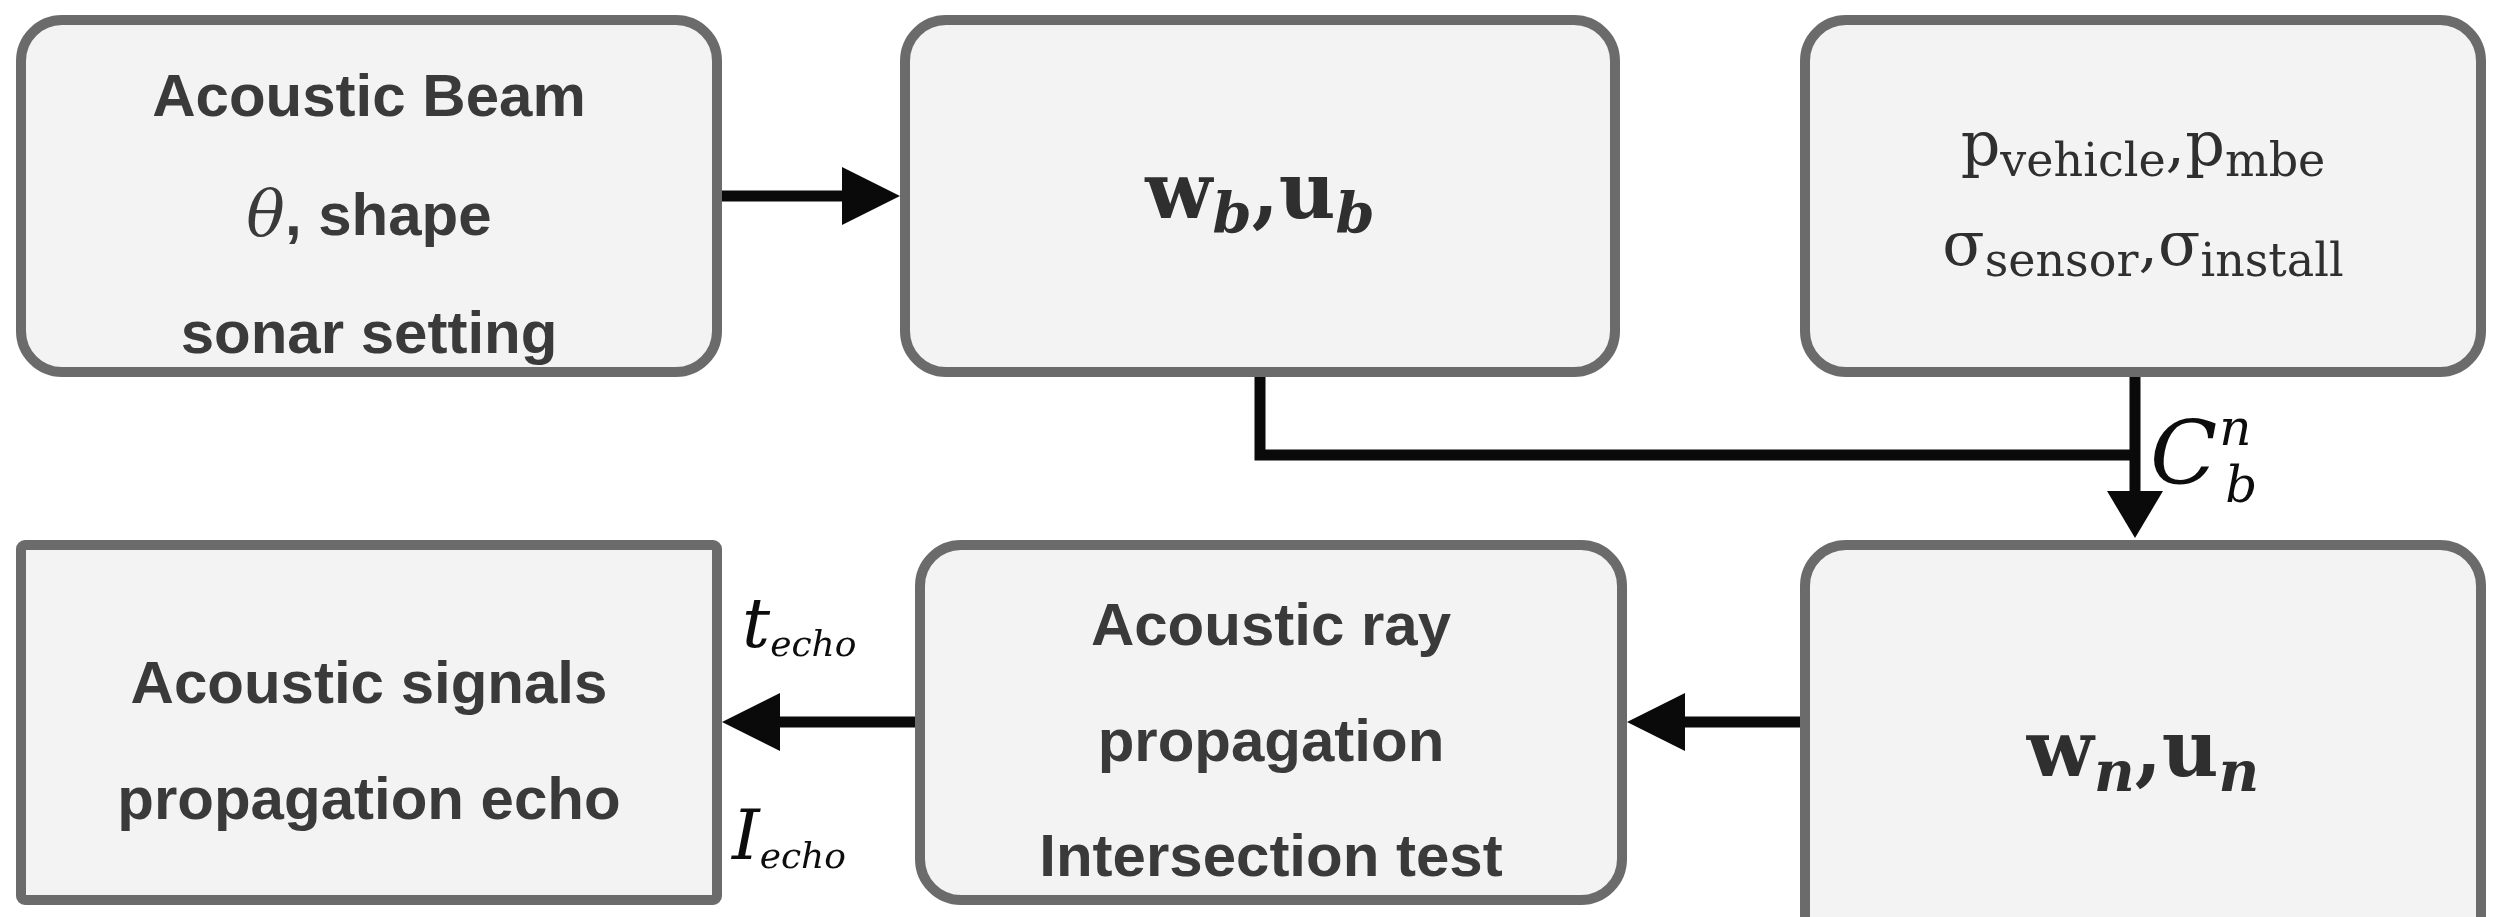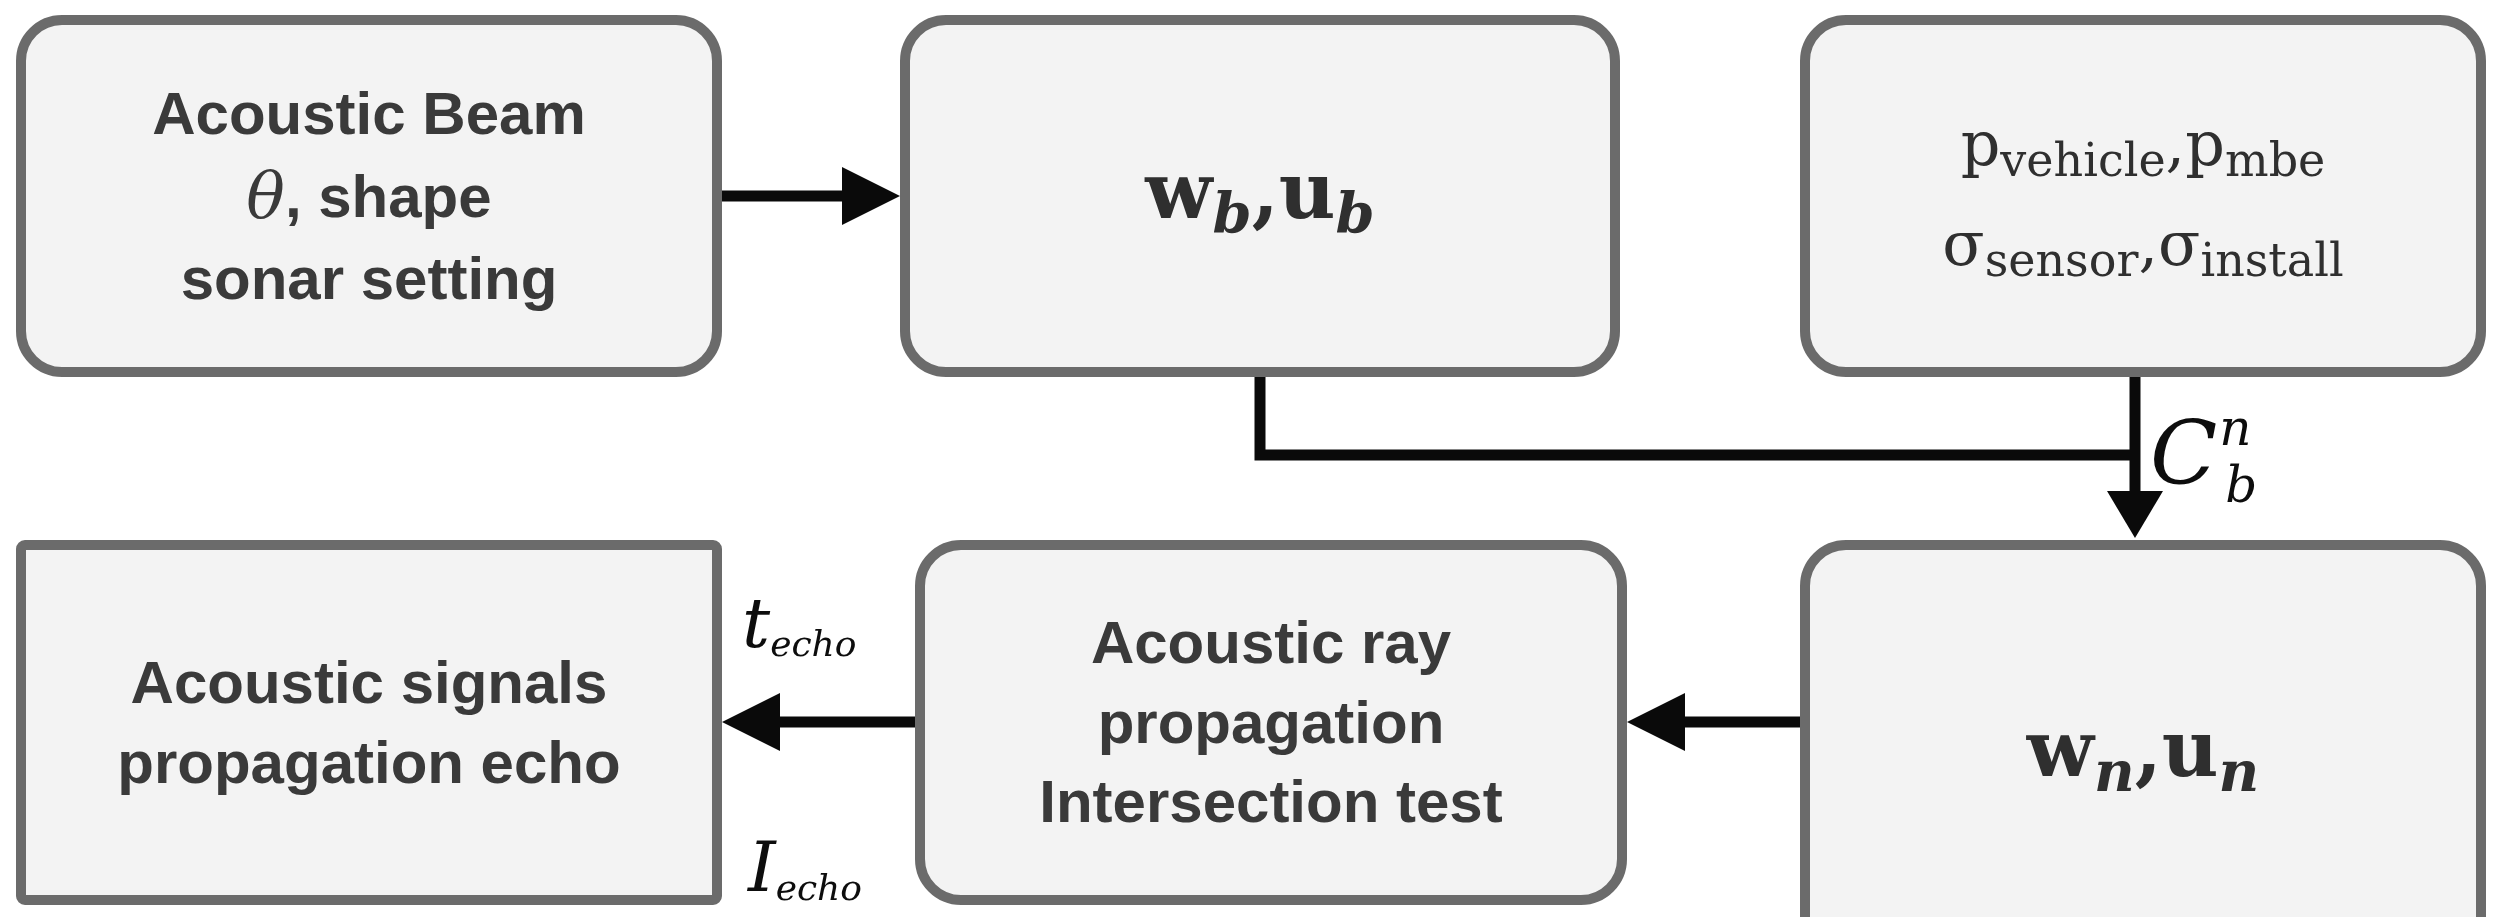--- a/index.html
+++ b/index.html
@@ -31,20 +31,21 @@
     align-items:center;
     justify-content:center;
     text-align:center;
   }
   .sans .line{
     font-weight:bold;
     font-size:60px;
     line-height:1.33;
     color:var(--box-text);
     white-space:nowrap;
+    margin-top:36px;
   }
   .theta{
     font-family:"DejaVu Serif",serif;
     font-style:italic;
     font-weight:normal;
     font-size:64px;
   }
   .math{font-family:"DejaVu Serif",serif;color:var(--math-text);}
   .vec{font-weight:bold;font-size:78px;line-height:1;white-space:nowrap;}
   .vec .vsub{font-style:italic;font-size:56px;vertical-align:-0.26em;}
@@ -139,17 +140,17 @@
     <span class="stack">
       <span class="sup">n</span>
       <span class="sub">b</span>
     </span>
   </div>
 
   <div class="edge-label" style="left:742px;top:588px;">
     <span class="base">t</span><span class="esub">echo</span>
   </div>
 
-  <div class="edge-label" style="left:748px;top:800px;margin-top:32px;">
+  <div class="edge-label" style="left:732px;top:800px;">
     <span class="base">I</span><span class="esub">echo</span>
   </div>
 
 </div>
 
 </body></html>

